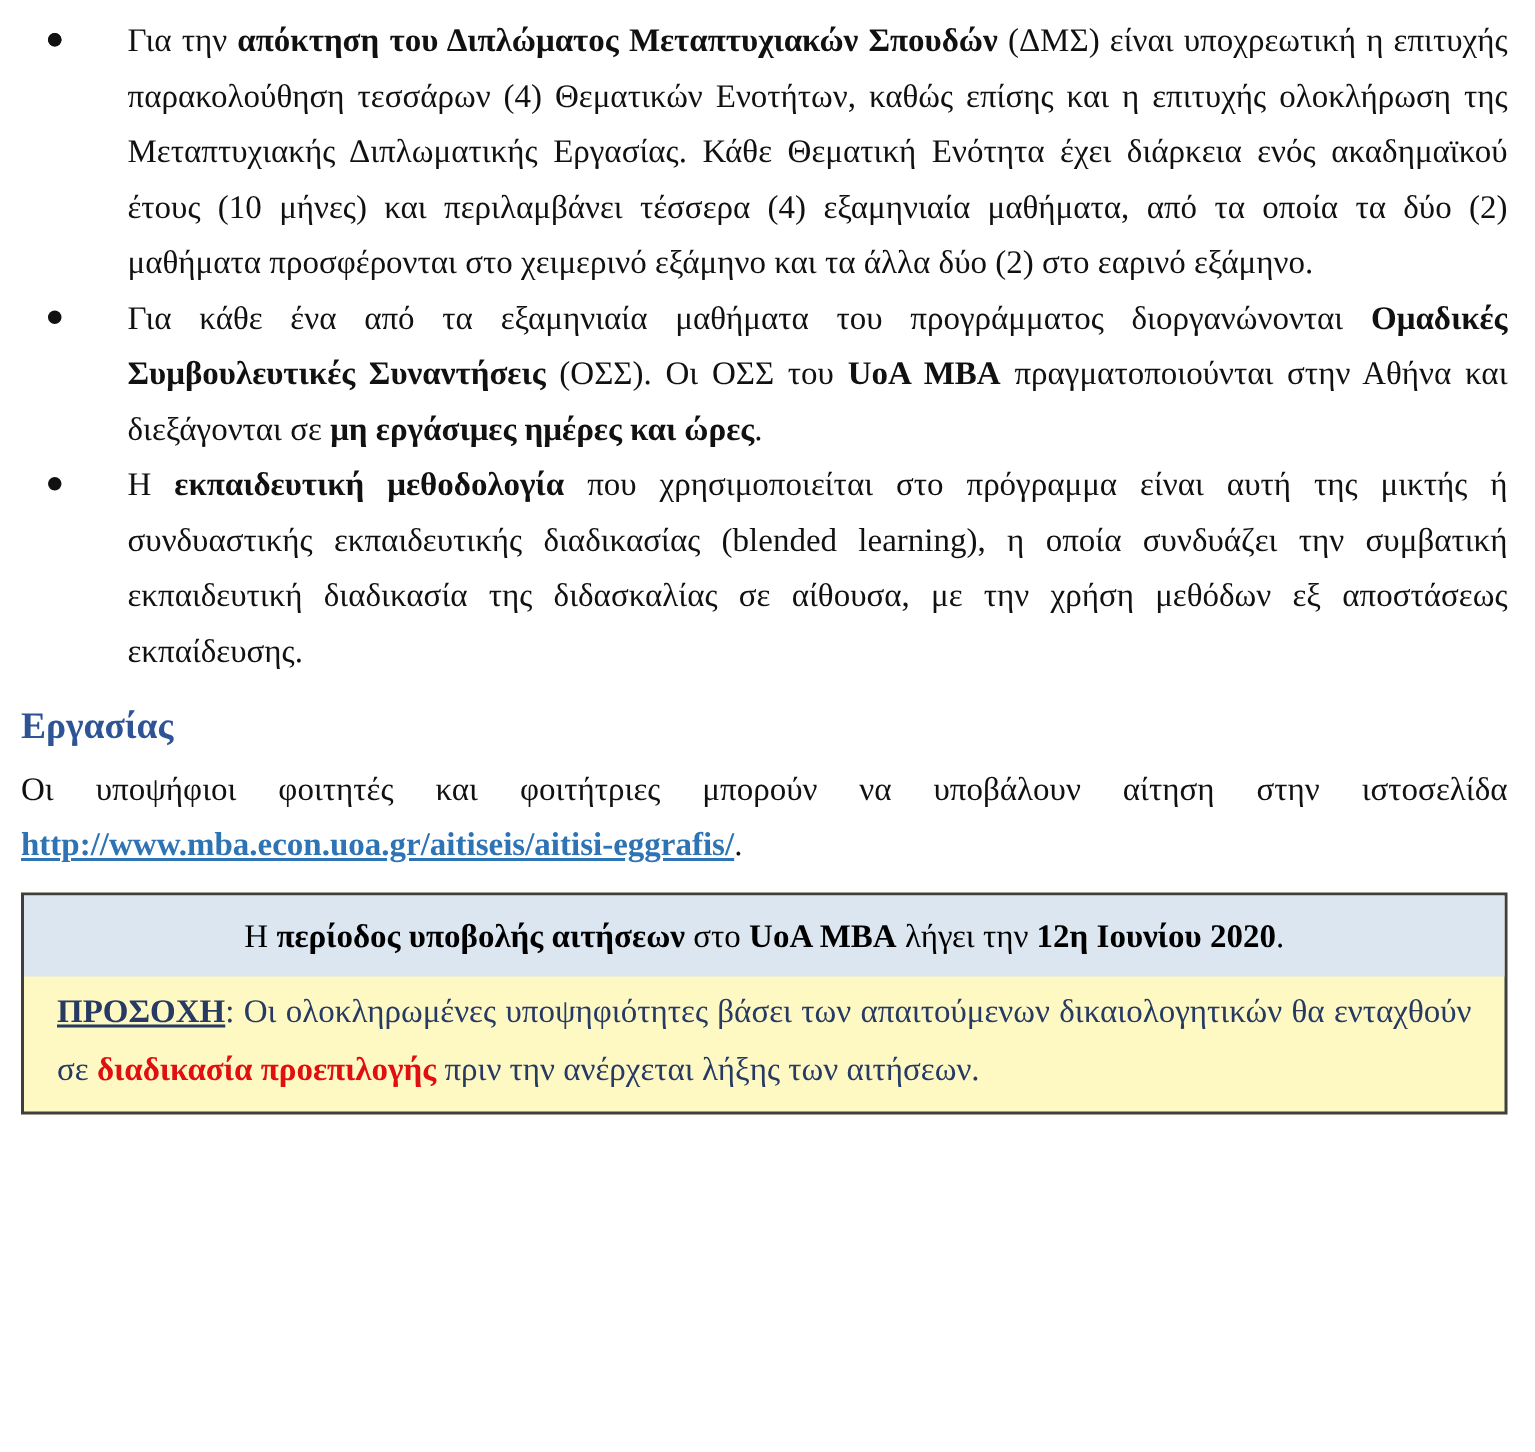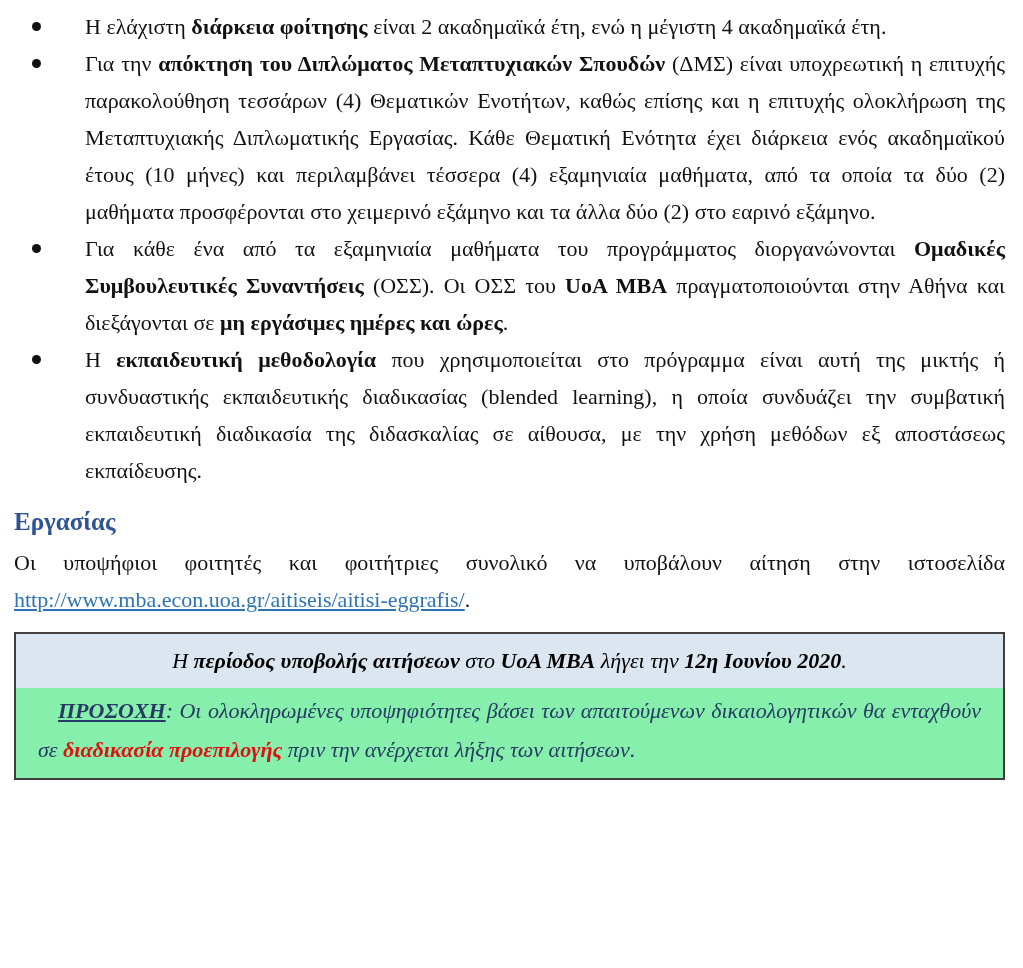--- a/index.html
+++ b/index.html
@@ -26,43 +26,43 @@
     font-size:22px;
     line-height:37px;
     text-align:justify;
   }
   .bullet-dot{
     position:absolute;left:18px;top:14px;
     width:9px;height:9px;border-radius:50%;
     background:var(--body-text);
   }
   .rich span.b{font-weight:bold;}
-  .rich span.u{text-decoration:underline;margin-left:20px;}
+  .rich span.u{text-decoration:underline;}
   .rich span.red{color:var(--alert-red);}
   .apps-heading{
     margin:16px 0 6px 0;
     font-size:25px;line-height:33px;
     font-weight:bold;
     color:var(--heading-blue);
   }
   .apps-para{
     margin:0;
     font-size:22px;line-height:37px;
     text-align:justify;
   }
   .app-link{
     color:var(--link-blue);
     text-decoration:underline;
     cursor:pointer;
+    font-weight:bold;
   }
   .notice-box{
     margin-top:14px;
     border:2px solid var(--box-border);
-    background:#86efac;
-    font-style:italic;
+    background:#fef9c3;
   }
   .deadline-banner{
     background:var(--box-header-bg);
     text-align:center;
     font-size:22px;line-height:32px;
     padding:11px 8px;
     color:#000000;
   }
   .attention{
     color:var(--notice-text);
@@ -72,38 +72,37 @@
   }
 </style>
 </head>
 <body>
 
 <div class="page">
 
   <div class="bullets">
     <div class="bullet-item">
       <span class="bullet-dot"></span>
-      <span class="rich"><span>Η ελάχιστη </span><span class="b">διάρκεια φοίτησης</span><span> είναι 2 ακαδημαϊκά έτη, ενώ η μέγιστη 4 ακαδημαϊκά έτη.</span></span>
     </div>
     <div class="bullet-item">
       <span class="bullet-dot"></span>
       <span class="rich"><span>Για την </span><span class="b">απόκτηση του Διπλώματος Μεταπτυχιακών Σπουδών</span><span> (ΔΜΣ) είναι υποχρεωτική η επιτυχής παρακολούθηση τεσσάρων (4) Θεματικών Ενοτήτων, καθώς επίσης και η επιτυχής ολοκλήρωση της Μεταπτυχιακής Διπλωματικής Εργασίας. Κάθε Θεματική Ενότητα έχει διάρκεια ενός ακαδημαϊκού έτους (10 μήνες) και περιλαμβάνει τέσσερα (4) εξαμηνιαία μαθήματα, από τα οποία τα δύο (2) μαθήματα προσφέρονται στο χειμερινό εξάμηνο και τα άλλα δύο (2) στο εαρινό εξάμηνο.</span></span>
     </div>
     <div class="bullet-item">
       <span class="bullet-dot"></span>
       <span class="rich"><span>Για κάθε ένα από τα εξαμηνιαία μαθήματα του προγράμματος διοργανώνονται </span><span class="b">Ομαδικές Συμβουλευτικές Συναντήσεις</span><span> (ΟΣΣ). Οι ΟΣΣ του </span><span class="b">UoA MBA</span><span> πραγματοποιούνται στην Αθήνα και διεξάγονται σε </span><span class="b">μη εργάσιμες ημέρες και ώρες</span><span>.</span></span>
     </div>
     <div class="bullet-item">
       <span class="bullet-dot"></span>
       <span class="rich"><span>Η </span><span class="b">εκπαιδευτική μεθοδολογία</span><span> που χρησιμοποιείται στο πρόγραμμα είναι αυτή της μικτής ή συνδυαστικής εκπαιδευτικής διαδικασίας (blended learning), η οποία συνδυάζει την συμβατική εκπαιδευτική διαδικασία της διδασκαλίας σε αίθουσα, με την χρήση μεθόδων εξ αποστάσεως εκπαίδευσης.</span></span>
     </div>
   </div>
 
   <h2 class="apps-heading">Εργασίας</h2>
 
-  <p class="apps-para"><span>Οι υποψήφιοι φοιτητές και φοιτήτριες συνολικό να υποβάλουν αίτηση στην ιστοσελίδα </span><a class="app-link" href="#">http://www.mba.econ.uoa.gr/aitiseis/aitisi-eggrafis/</a><span>.</span></p>
+  <p class="apps-para"><span>Οι υποψήφιοι φοιτητές και φοιτήτριες μπορούν να υποβάλουν αίτηση στην ιστοσελίδα </span><a class="app-link" href="#">http://www.mba.econ.uoa.gr/aitiseis/aitisi-eggrafis/</a><span>.</span></p>
 
   <div class="notice-box">
     <div class="deadline-banner rich"><span>Η </span><span class="b">περίοδος υποβολής αιτήσεων</span><span> στο </span><span class="b">UoA MBA</span><span> λήγει την </span><span class="b">12η Ιουνίου 2020</span><span>.</span></div>
     <div class="attention rich"><span class="b u">ΠΡΟΣΟΧΗ</span><span>: Οι ολοκληρωμένες υποψηφιότητες βάσει των απαιτούμενων δικαιολογητικών θα ενταχθούν σε </span><span class="b red">διαδικασία προεπιλογής</span><span> πριν την ανέρχεται λήξης των αιτήσεων.</span></div>
   </div>
 
 </div>
 
 </body></html>

